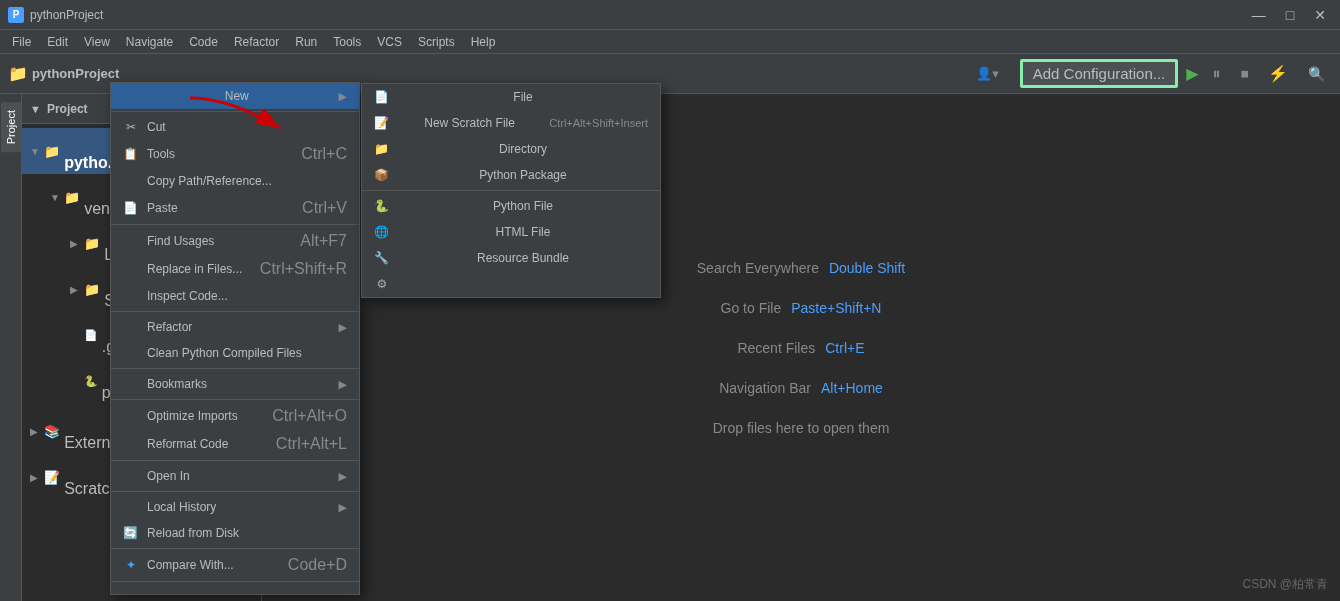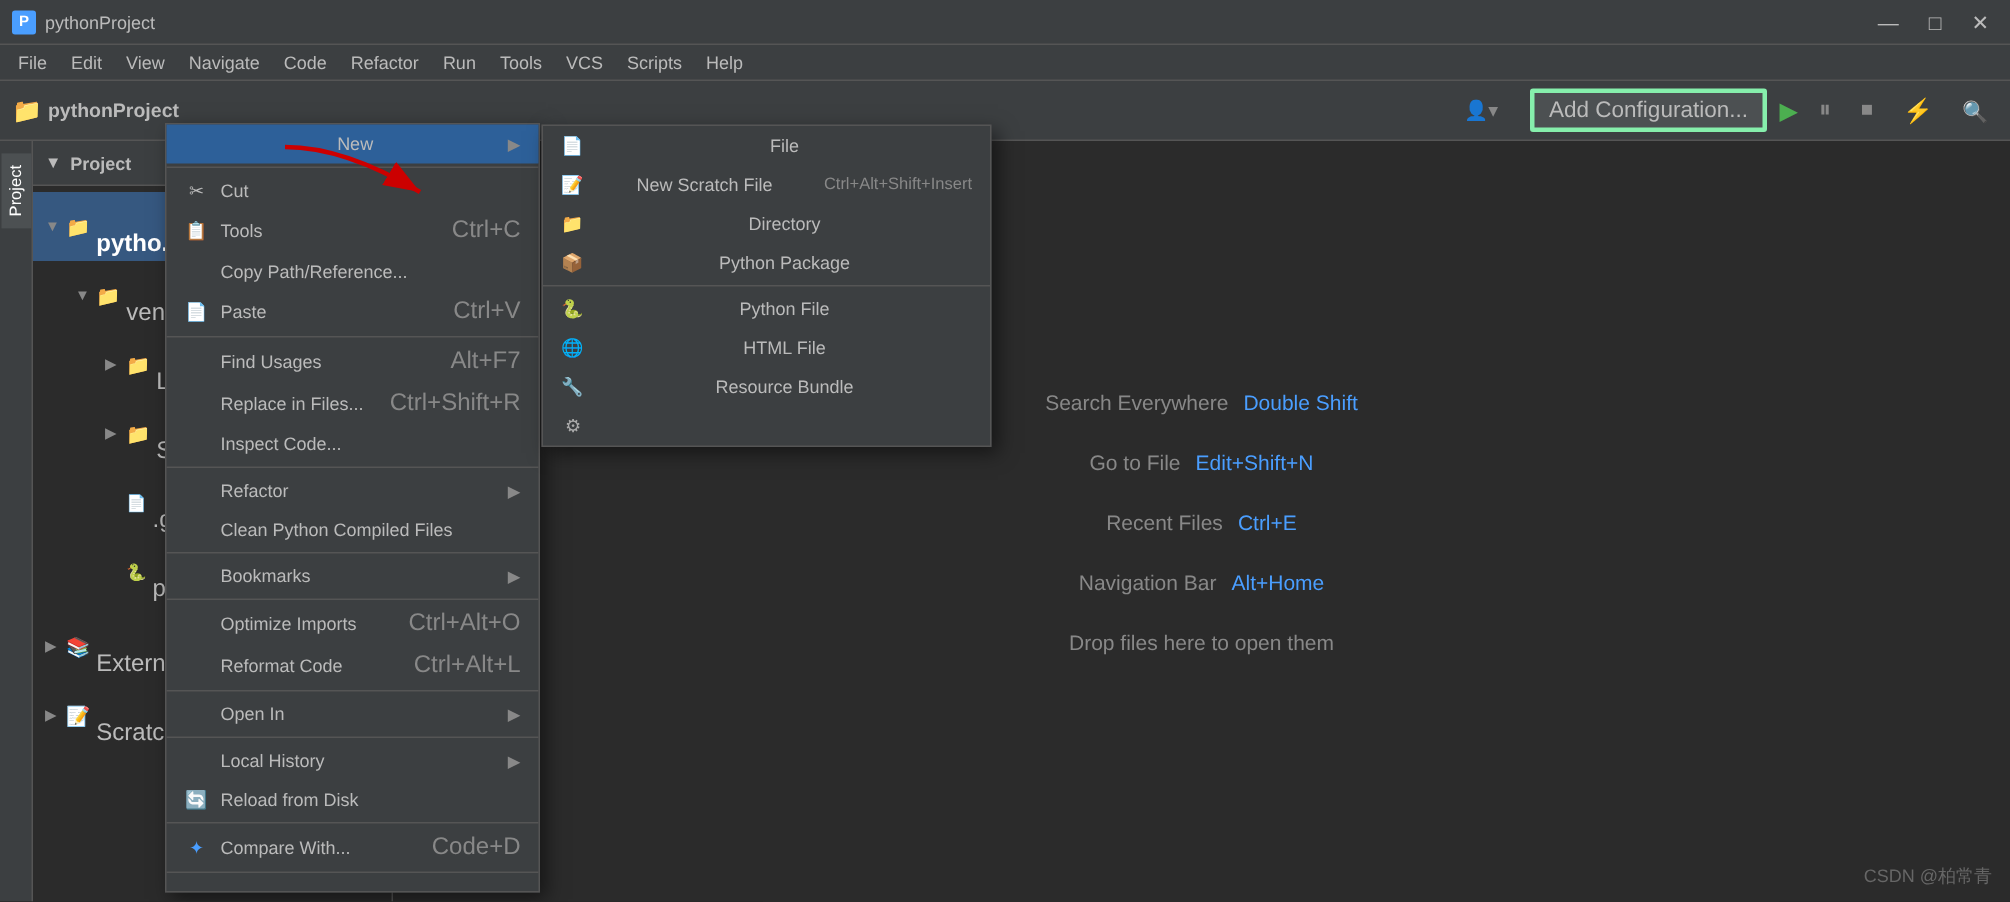--- a/index.html
+++ b/index.html
@@ -345,21 +345,21 @@
     </div>
   </div>
 
   <div class="editor-area">
     <div class="hint-line">
       <span class="hint-text">Search Everywhere</span>
       <span class="hint-key">Double Shift</span>
     </div>
     <div class="hint-line">
       <span class="hint-text">Go to File</span>
-      <span class="hint-key">Edit+Shift+N</span>
+      <span class="hint-key">Paste+Shift+N</span>
     </div>
     <div class="hint-line">
       <span class="hint-text">Recent Files</span>
       <span class="hint-key">Ctrl+E</span>
     </div>
     <div class="hint-line">
       <span class="hint-text">Navigation Bar</span>
       <span class="hint-key">Alt+Home</span>
     </div>
     <div class="hint-line">

